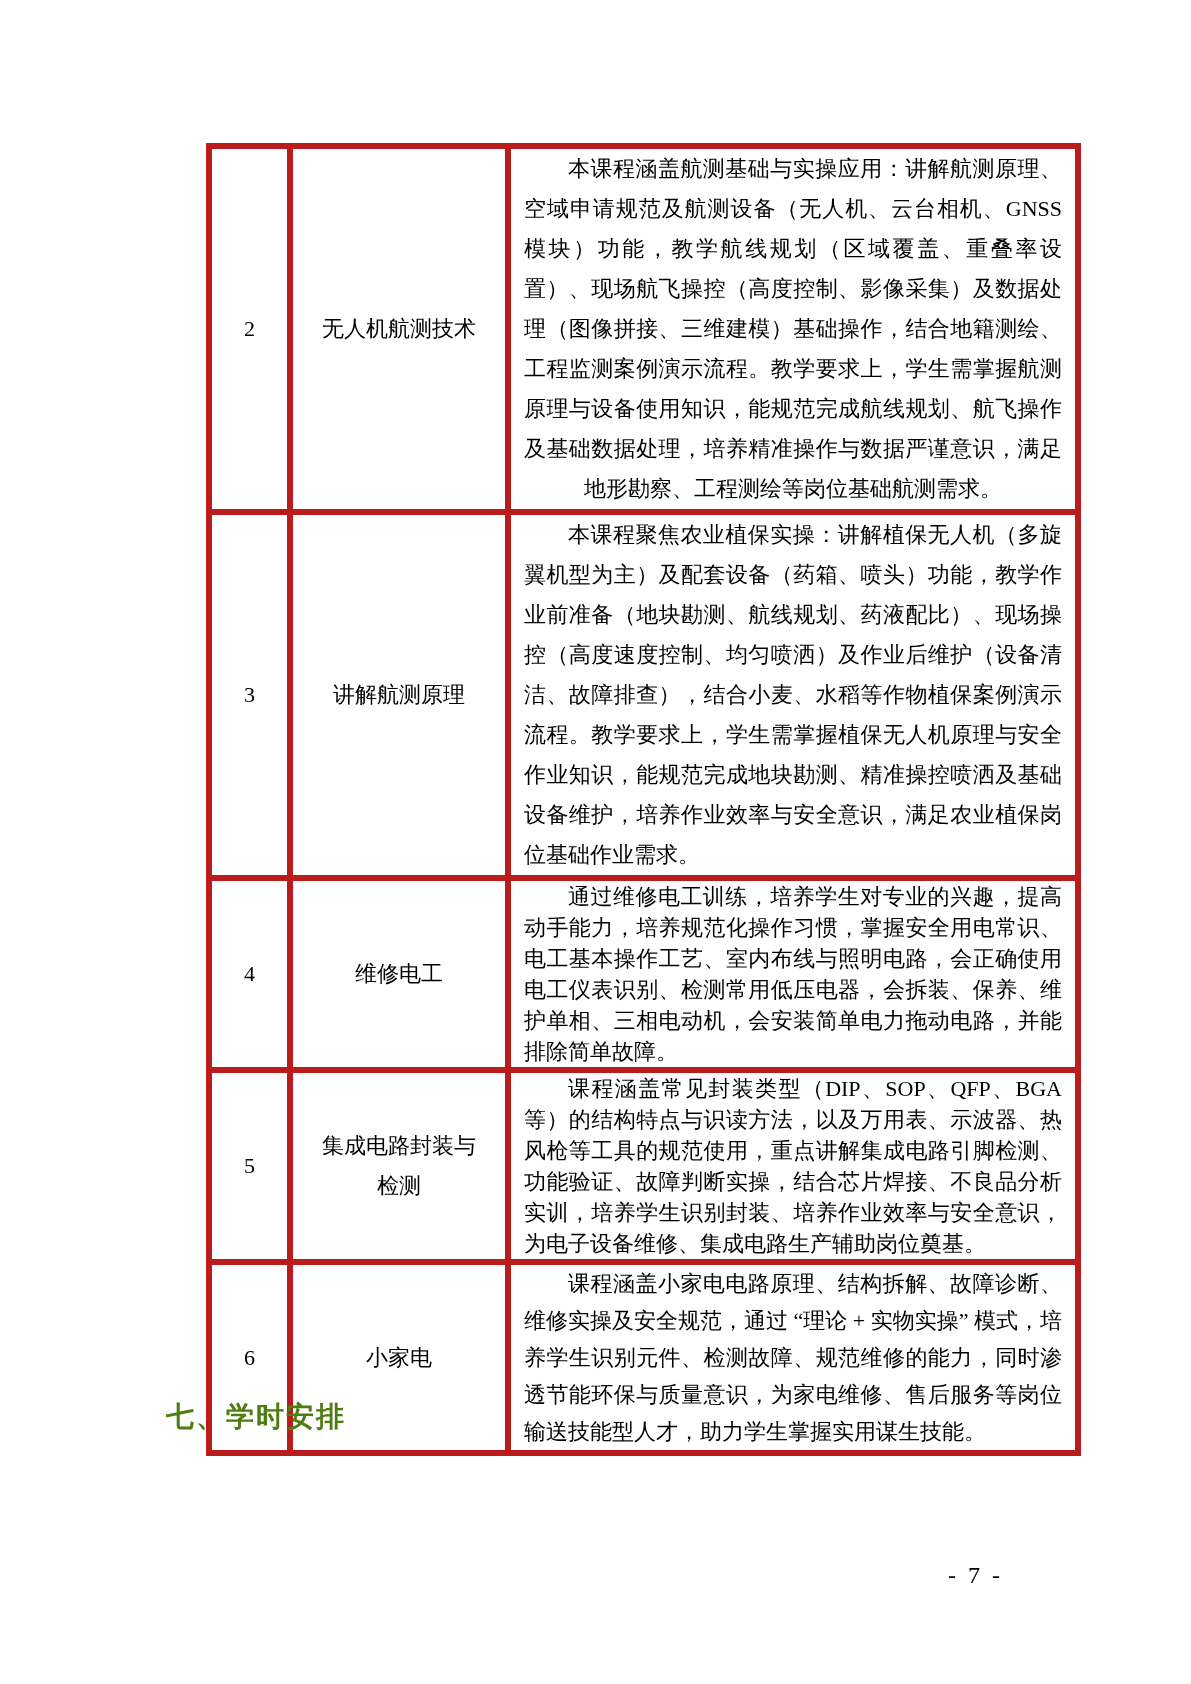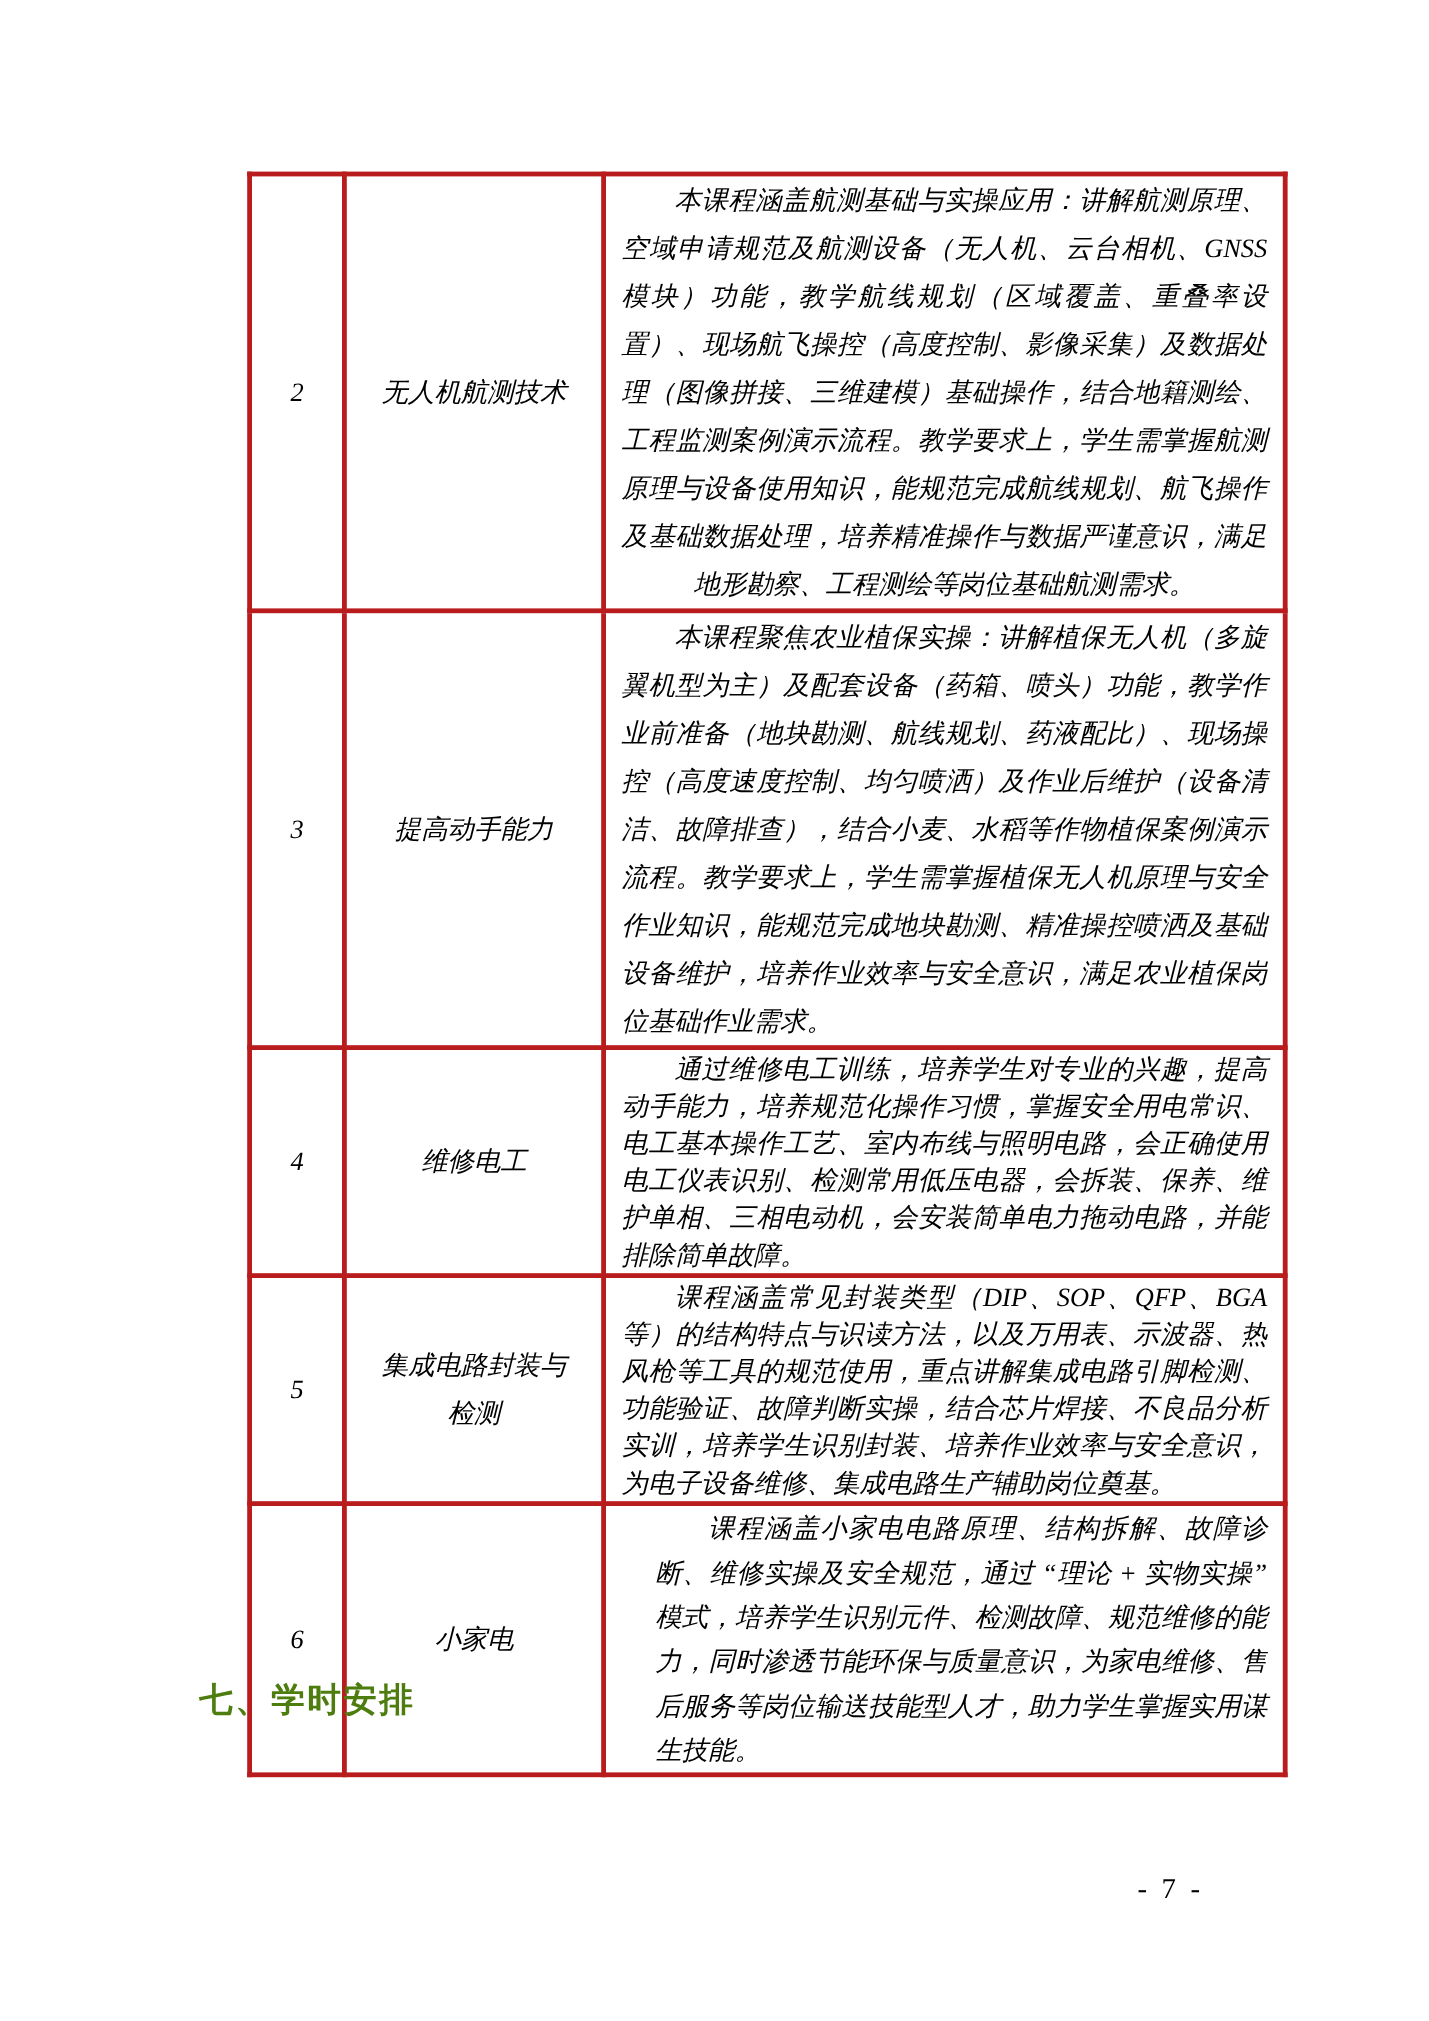--- a/index.html
+++ b/index.html
@@ -21,25 +21,24 @@
   table.course-table {
     position: absolute;
     left: 206px;
     top: 143px;
     width: 779px;
     border-collapse: collapse;
     table-layout: fixed;
     border: 3px solid #000;
   }
   table.course-table td {
-    border: 4px solid #b91c1c;
+    border: 6px solid #b91c1c;
     vertical-align: middle;
     font-size: 22px;
     overflow: hidden;
-    font-style: italic;
   }
   td.col-no {
     width: 73px;
     text-align: center;
   }
   td.col-name {
     width: 168px;
     text-align: center;
     padding: 0 22px;
     line-height: 40px;
@@ -56,21 +55,21 @@
   }
   tr.r2 { height: 360px; }
   tr.r3 { height: 325px; }
   tr.r4 { height: 186px; }
   tr.r5 { height: 187px; }
   tr.r6 { height: 185px; }
   tr.r2 .desc { line-height: 40px; text-align-last: center; }
   tr.r3 .desc { line-height: 40px; }
   tr.r4 .desc { line-height: 31px; }
   tr.r5 .desc { line-height: 31px; }
-  tr.r6 .desc { line-height: 37px; margin-left: 28px; }
+  tr.r6 .desc { line-height: 37px; }
 
   
   .section-heading {
     position: absolute;
     left: 166px;
     top: 1398px;
     margin: 0;
     font-family: "Liberation Sans", "DejaVu Sans", sans-serif;
     font-weight: bold;
     font-size: 28px;
@@ -106,21 +105,21 @@
     <tbody>
       <tr class="r2">
         <td class="col-no">2</td>
         <td class="col-name">无人机航测技术</td>
         <td class="col-desc">
           <p class="desc">本课程涵盖航测基础与实操应用：讲解航测原理、空域申请规范及航测设备（无人机、云台相机、GNSS 模块）功能，教学航线规划（区域覆盖、重叠率设置）、现场航飞操控（高度控制、影像采集）及数据处理（图像拼接、三维建模）基础操作，结合地籍测绘、工程监测案例演示流程。教学要求上，学生需掌握航测原理与设备使用知识，能规范完成航线规划、航飞操作及基础数据处理，培养精准操作与数据严谨意识，满足地形勘察、工程测绘等岗位基础航测需求。</p>
         </td>
       </tr>
       <tr class="r3">
         <td class="col-no">3</td>
-        <td class="col-name">提高动手能力</td>
+        <td class="col-name">讲解航测原理</td>
         <td class="col-desc">
           <p class="desc">本课程聚焦农业植保实操：讲解植保无人机（多旋翼机型为主）及配套设备（药箱、喷头）功能，教学作业前准备（地块勘测、航线规划、药液配比）、现场操控（高度速度控制、均匀喷洒）及作业后维护（设备清洁、故障排查），结合小麦、水稻等作物植保案例演示流程。教学要求上，学生需掌握植保无人机原理与安全作业知识，能规范完成地块勘测、精准操控喷洒及基础设备维护，培养作业效率与安全意识，满足农业植保岗位基础作业需求。</p>
         </td>
       </tr>
       <tr class="r4">
         <td class="col-no">4</td>
         <td class="col-name">维修电工</td>
         <td class="col-desc">
           <p class="desc">通过维修电工训练，培养学生对专业的兴趣，提高动手能力，培养规范化操作习惯，掌握安全用电常识、电工基本操作工艺、室内布线与照明电路，会正确使用电工仪表识别、检测常用低压电器，会拆装、保养、维护单相、三相电动机，会安装简单电力拖动电路，并能排除简单故障。</p>
         </td>

